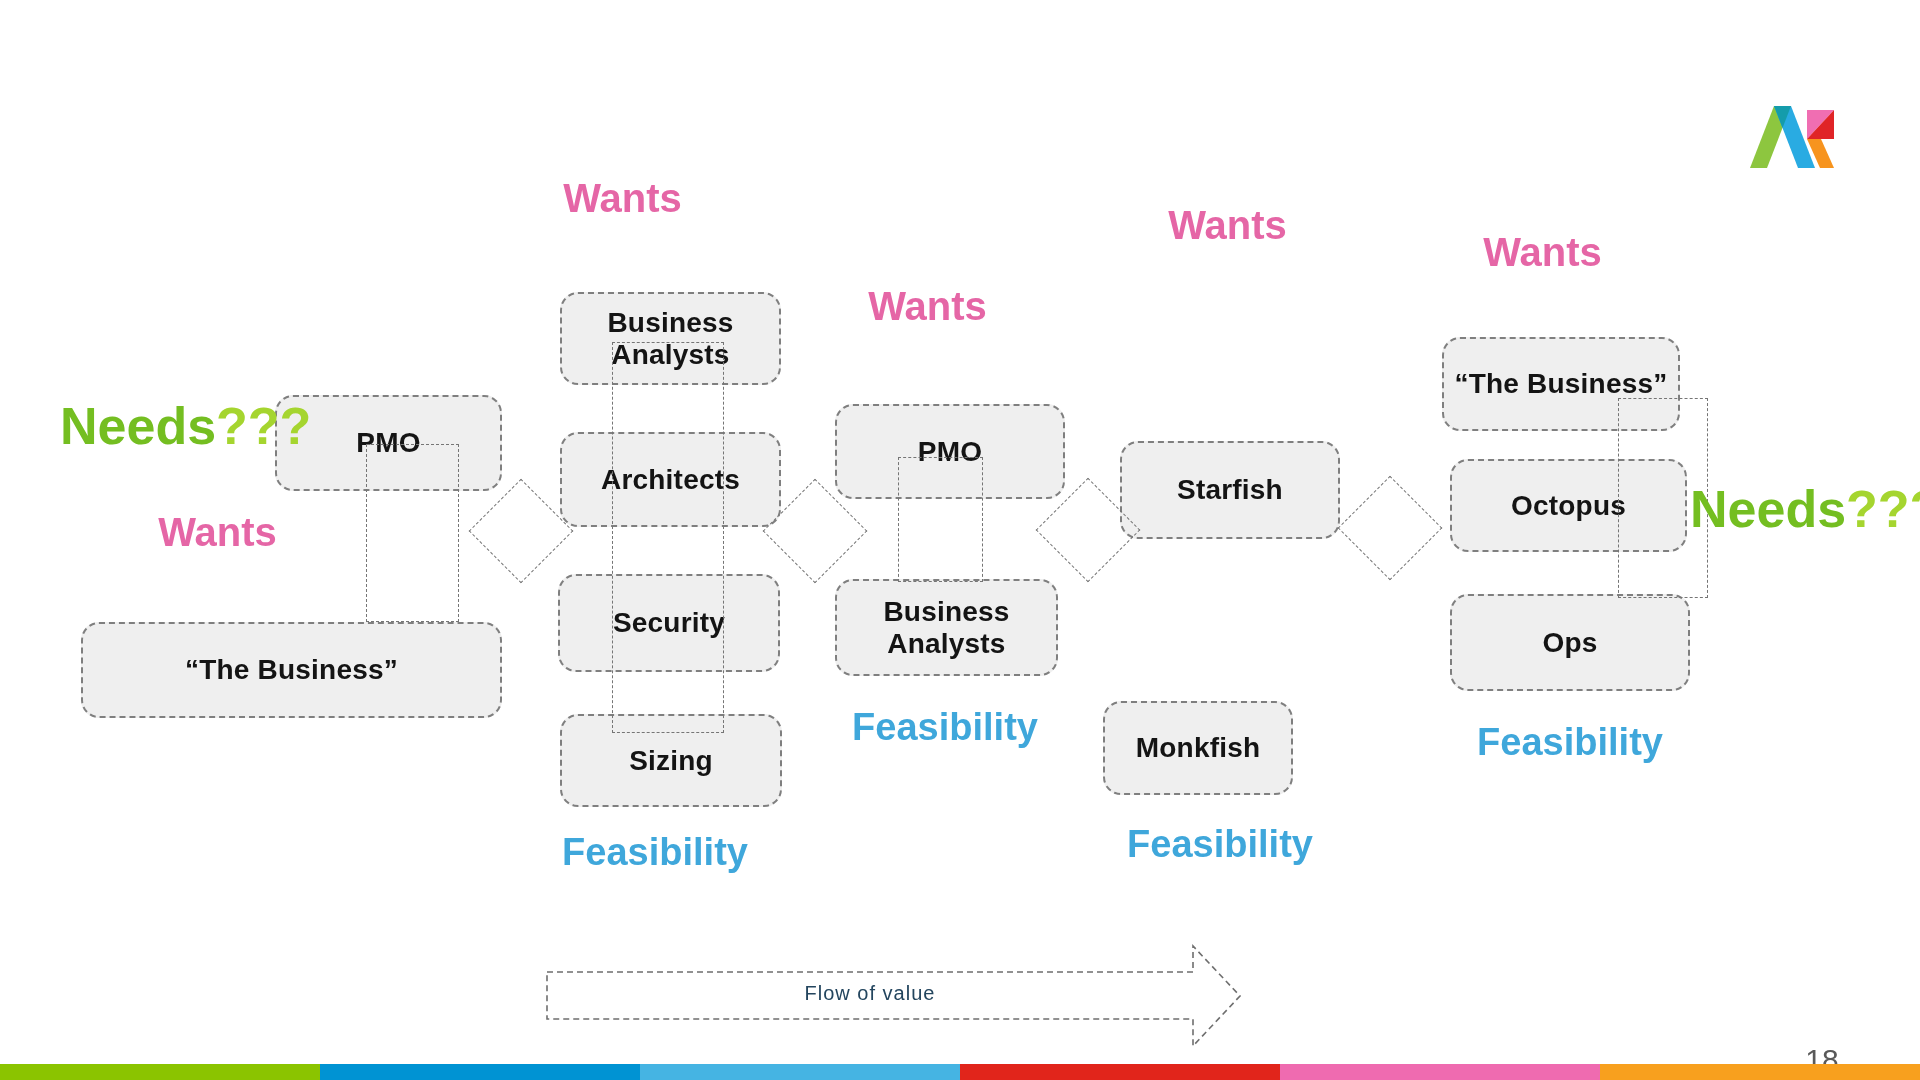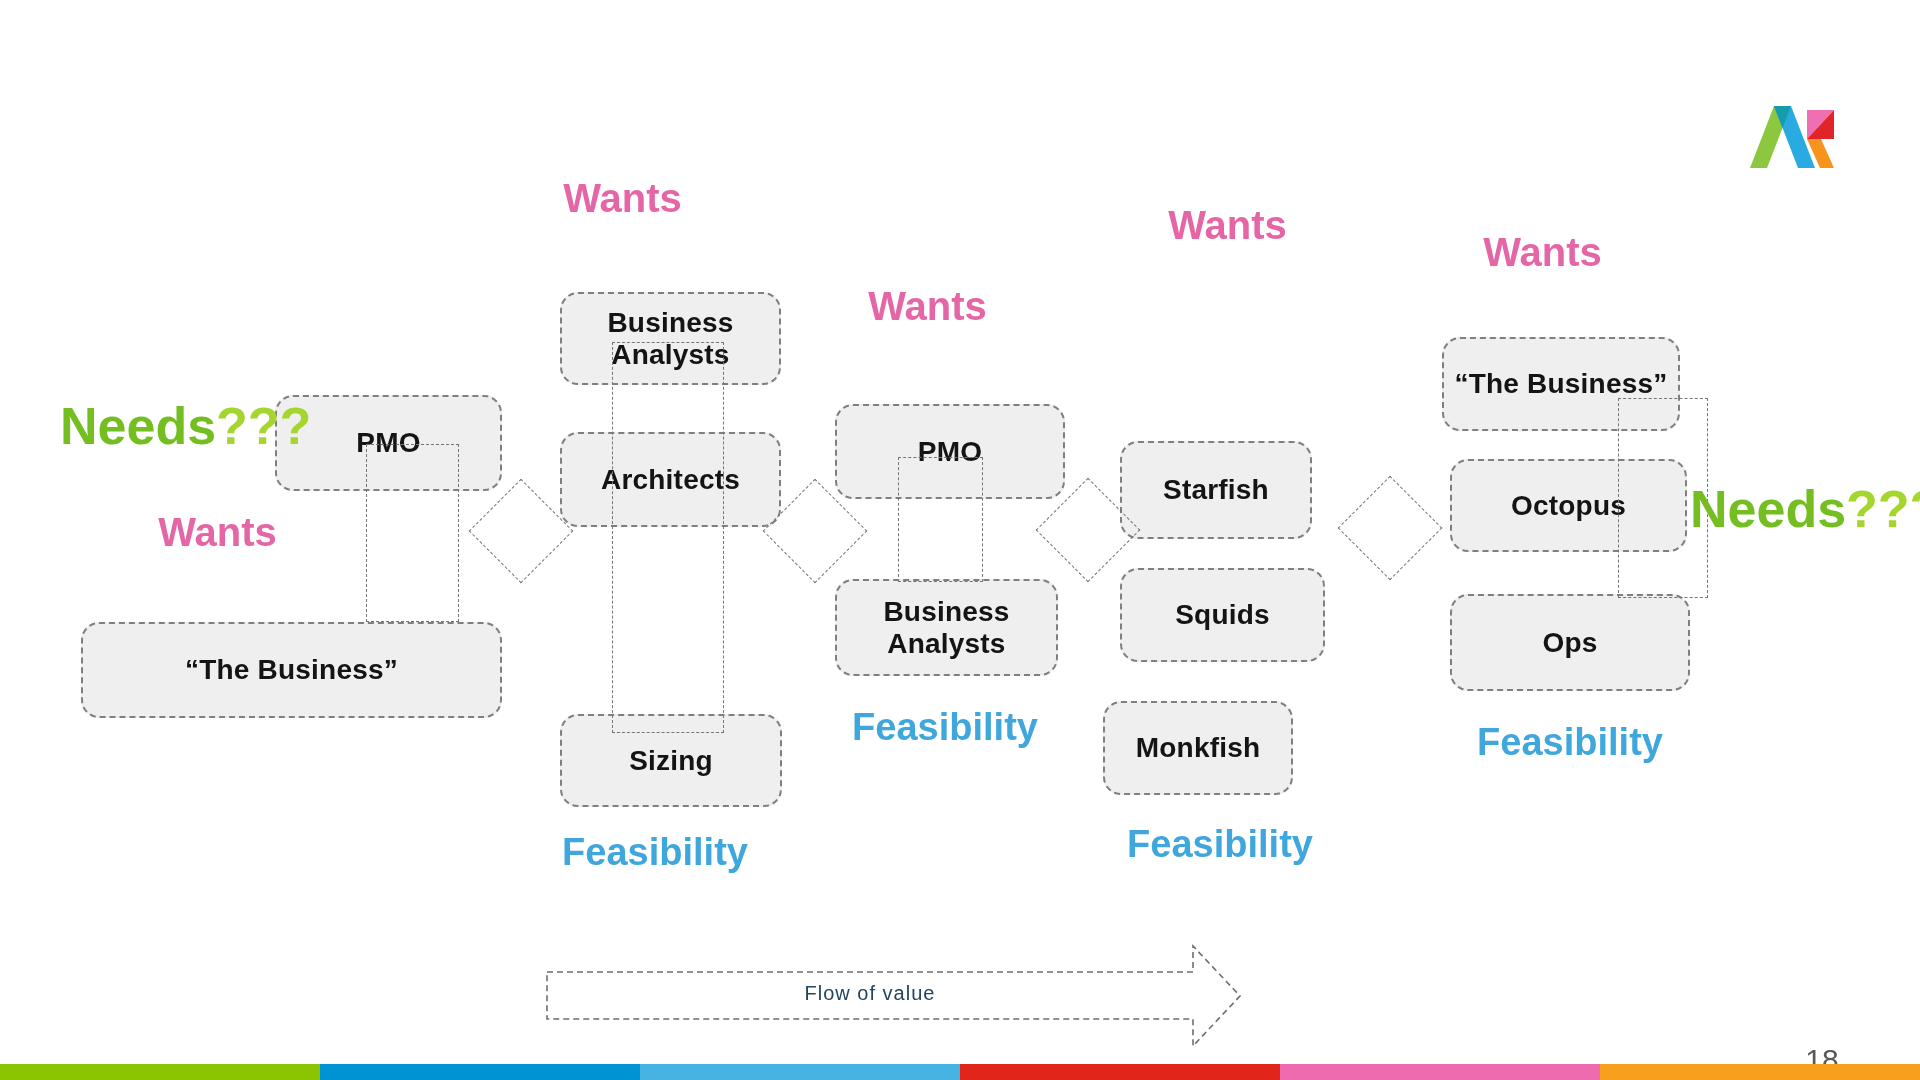--- a/index.html
+++ b/index.html
@@ -64,36 +64,36 @@
   <div class="box" style="left:81px;top:603px;width:421px;height:96px;">
     <span>“The Business”</span>
   </div>
 
   <div class="box" style="left:560px;top:273px;width:221px;height:93px;">
     <span>Business Analysts</span>
   </div>
   <div class="box" style="left:560px;top:413px;width:221px;height:95px;">
     <span>Architects</span>
   </div>
+  <div class="box" style="left:558px;top:555px;width:222px;height:98px;">
+    <span>Security</span>
+  </div>
   <div class="box" style="left:560px;top:695px;width:222px;height:93px;">
     <span>Sizing</span>
   </div>
 
   <div class="box" style="left:835px;top:385px;width:230px;height:95px;">
     <span>PMO</span>
   </div>
   <div class="box" style="left:835px;top:560px;width:223px;height:97px;">
     <span>Business Analysts</span>
   </div>
 
-  <div class="box" style="left:1120px;top:422px;width:192px;height:98px;">
+  <div class="box" style="left:1120px;top:422px;width:220px;height:98px;">
     <span>Starfish</span>
-  </div>
-  <div class="box" style="left:1120px;top:549px;width:205px;height:94px;">
-    <span>Squids</span>
   </div>
   <div class="box" style="left:1103px;top:682px;width:190px;height:94px;">
     <span>Monkfish</span>
   </div>
 
   <div class="box" style="left:1442px;top:318px;width:238px;height:94px;">
     <span>“The Business”</span>
   </div>
   <div class="box" style="left:1450px;top:440px;width:237px;height:93px;">
     <span>Octopus</span>

